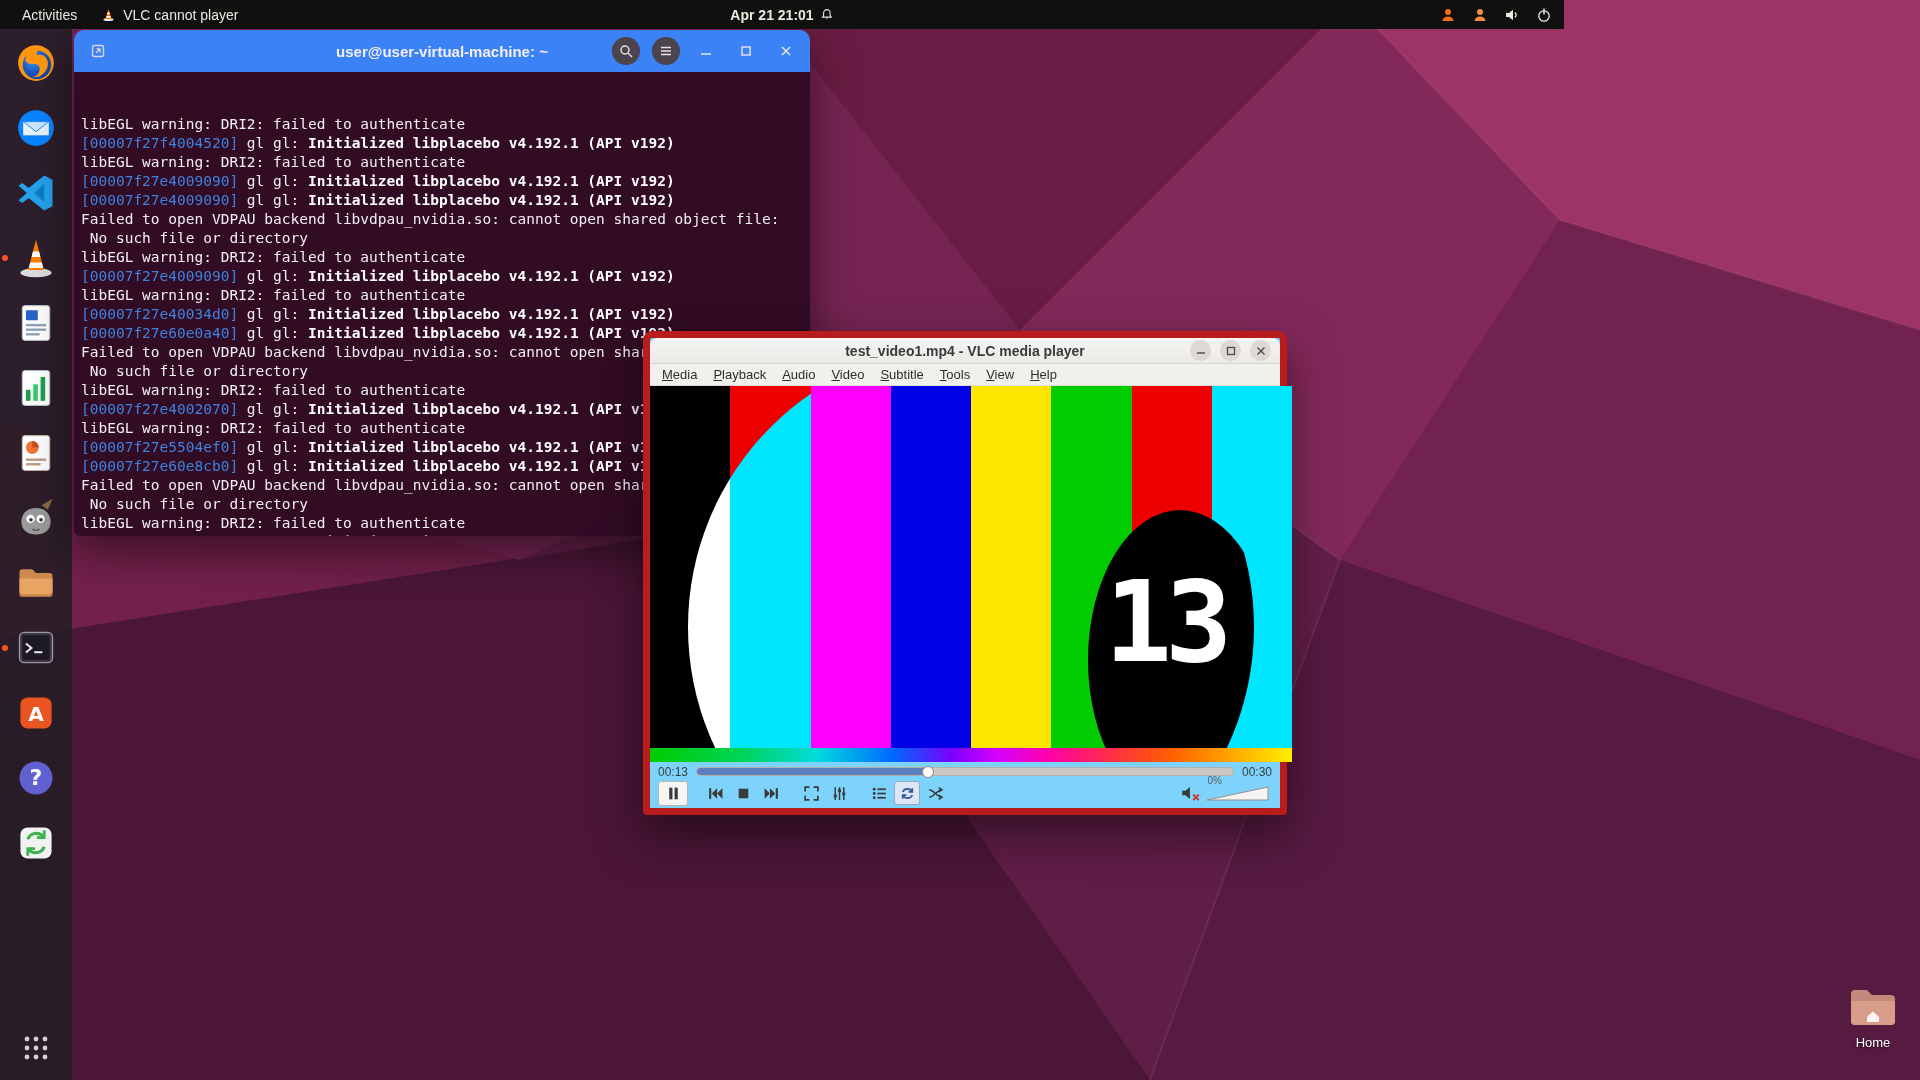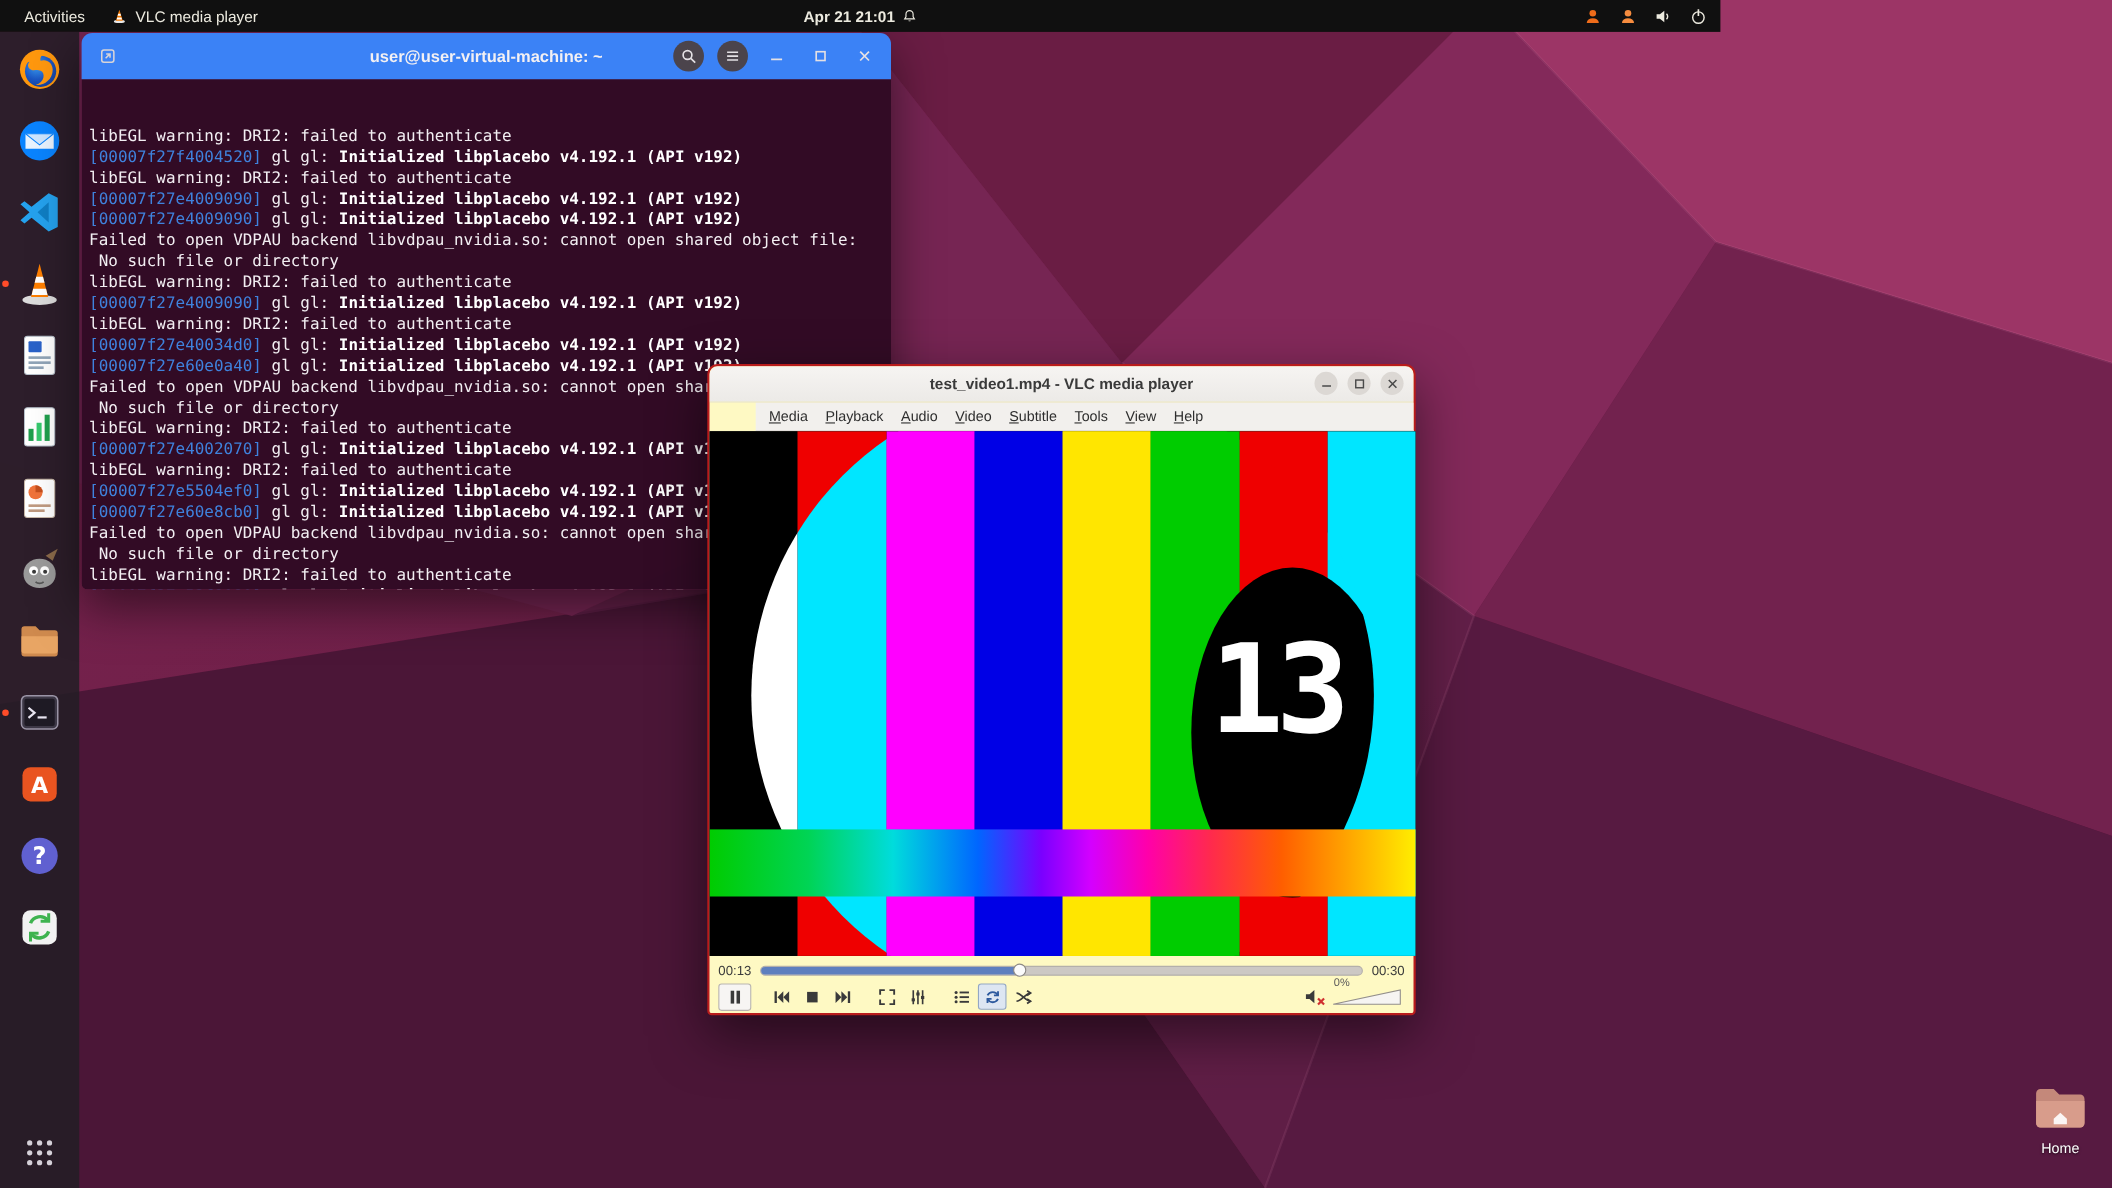--- a/index.html
+++ b/index.html
@@ -36,29 +36,29 @@
   .th-actions { margin-left:auto; display:flex; align-items:center; gap:12px; }
   .th-btn { background:transparent; border:none; width:28px; height:28px; display:flex; align-items:center; justify-content:center; border-radius:50%; }
   .th-btn.circle { background:#4b444c; }
   .th-btn svg { width:16px; height:16px; }
   .term-body { height:464px; background:rgba(47,10,36,0.97); padding:5px 7px; font-family:"DejaVu Sans Mono", monospace;
                font-size:14.5px; line-height:19px; color:#f2eef2; white-space:pre; overflow:hidden; }
   .addr { color:#3f82dd; }
   .tbold { font-weight:bold; color:#ffffff; }
 
   
-  .vlc { position:absolute; left:643px; top:331px; width:644px; height:592px; z-index:20; background:#fef9c3;
-         border:2px solid #b91c1c; border-radius:9px 9px 4px 4px; box-shadow:0 18px 48px rgba(0,0,0,0.5); display:flex; flex-direction:column; }
+  .vlc { position:absolute; left:643px; top:331px; width:644px; height:484px; z-index:20; background:#7dd3fc;
+         border:7px solid #b91c1c; border-radius:9px 9px 4px 4px; box-shadow:0 18px 48px rgba(0,0,0,0.5); display:flex; flex-direction:column; }
   .vlc-titlebar { height:33px; background:linear-gradient(#f6f4f2,#eceae7); border-bottom:1px solid #d6d2ce;
                   border-radius:8px 8px 0 0; display:flex; align-items:center; position:relative; }
   .vlc-title { position:absolute; left:50%; transform:translateX(-50%); font-weight:bold; font-size:14px; color:#3a3a3a; white-space:nowrap; }
   .vlc-winbtns { margin-left:auto; display:flex; gap:9px; padding-right:9px; }
   .wbtn { width:21px; height:21px; border-radius:50%; background:#dcd8d4; border:none; display:flex; align-items:center; justify-content:center; }
   .wbtn svg { width:10px; height:10px; }
-  .vlc-menubar { height:26px; display:flex; align-items:center; padding:0 4px; background:#f2f0ed; border-bottom:1px solid #e0dcd8;margin-left:42px; }
+  .vlc-menubar { height:26px; display:flex; align-items:center; padding:0 4px; background:#f2f0ed; border-bottom:1px solid #e0dcd8; }
   .menu-item { display:inline-block; padding:3px 8px; font-size:13px; color:#2e2e2e; }
   .menu-item::first-letter { text-decoration:underline; }
   .vlc-video { position:relative; width:642px; height:481px; background:#000; overflow:hidden;padding-left:22px; }
   .bars { position:absolute; inset:0; display:flex; }
   .bars > div { flex:1; height:100%; }
   .circle-clip { position:absolute; inset:0; clip-path:circle(283px at 321px 241px); }
   .blob { position:absolute; left:438px; top:124px; width:184px; height:300px; background:#000; border-radius:50%; }
   .count { position:absolute; left:420px; top:168px; width:190px; height:135px; display:flex; align-items:center; justify-content:center;
            font-family:"DejaVu Sans Mono", monospace; font-weight:bold; font-size:112px; letter-spacing:-7px; color:#fff; }
   .rainbow { position:absolute; left:0; right:0; top:362px; height:61px; }
@@ -109,21 +109,21 @@
 </svg>
 
 <div class="topbar">
   <span class="tb-activities">Activities</span>
   <span class="tb-app">
     <svg viewBox="0 0 24 24">
         <ellipse cx="12" cy="20" rx="8" ry="2.4" fill="#e8e8e8"></ellipse>
         <path d="M12 3l5 16H7z" fill="#f57900"></path>
         <path d="M10.3 8.8h3.4l.8 2.8H9.5zM8.9 14.4h6.2l.8 2.8H8.1z" fill="#fff"></path>
       </svg>
-    <span>VLC media player</span>
+    <span>VLC cannot player</span>
   </span>
   <span class="tb-center">
     <span>Apr 21 21:01</span>
     <svg viewBox="0 0 16 16">
         <path d="M8 2a4 4 0 0 0-4 4v3l-1.4 2.2h10.8L12 9V6a4 4 0 0 0-4-4z" fill="none" stroke="#eceadf" stroke-width="1.3"></path>
         <path d="M6.6 13a1.5 1.5 0 0 0 2.8 0z" fill="#eceadf"></path>
       </svg>
   </span>
   <span class="tb-right">
     <svg viewBox="0 0 16 16">

